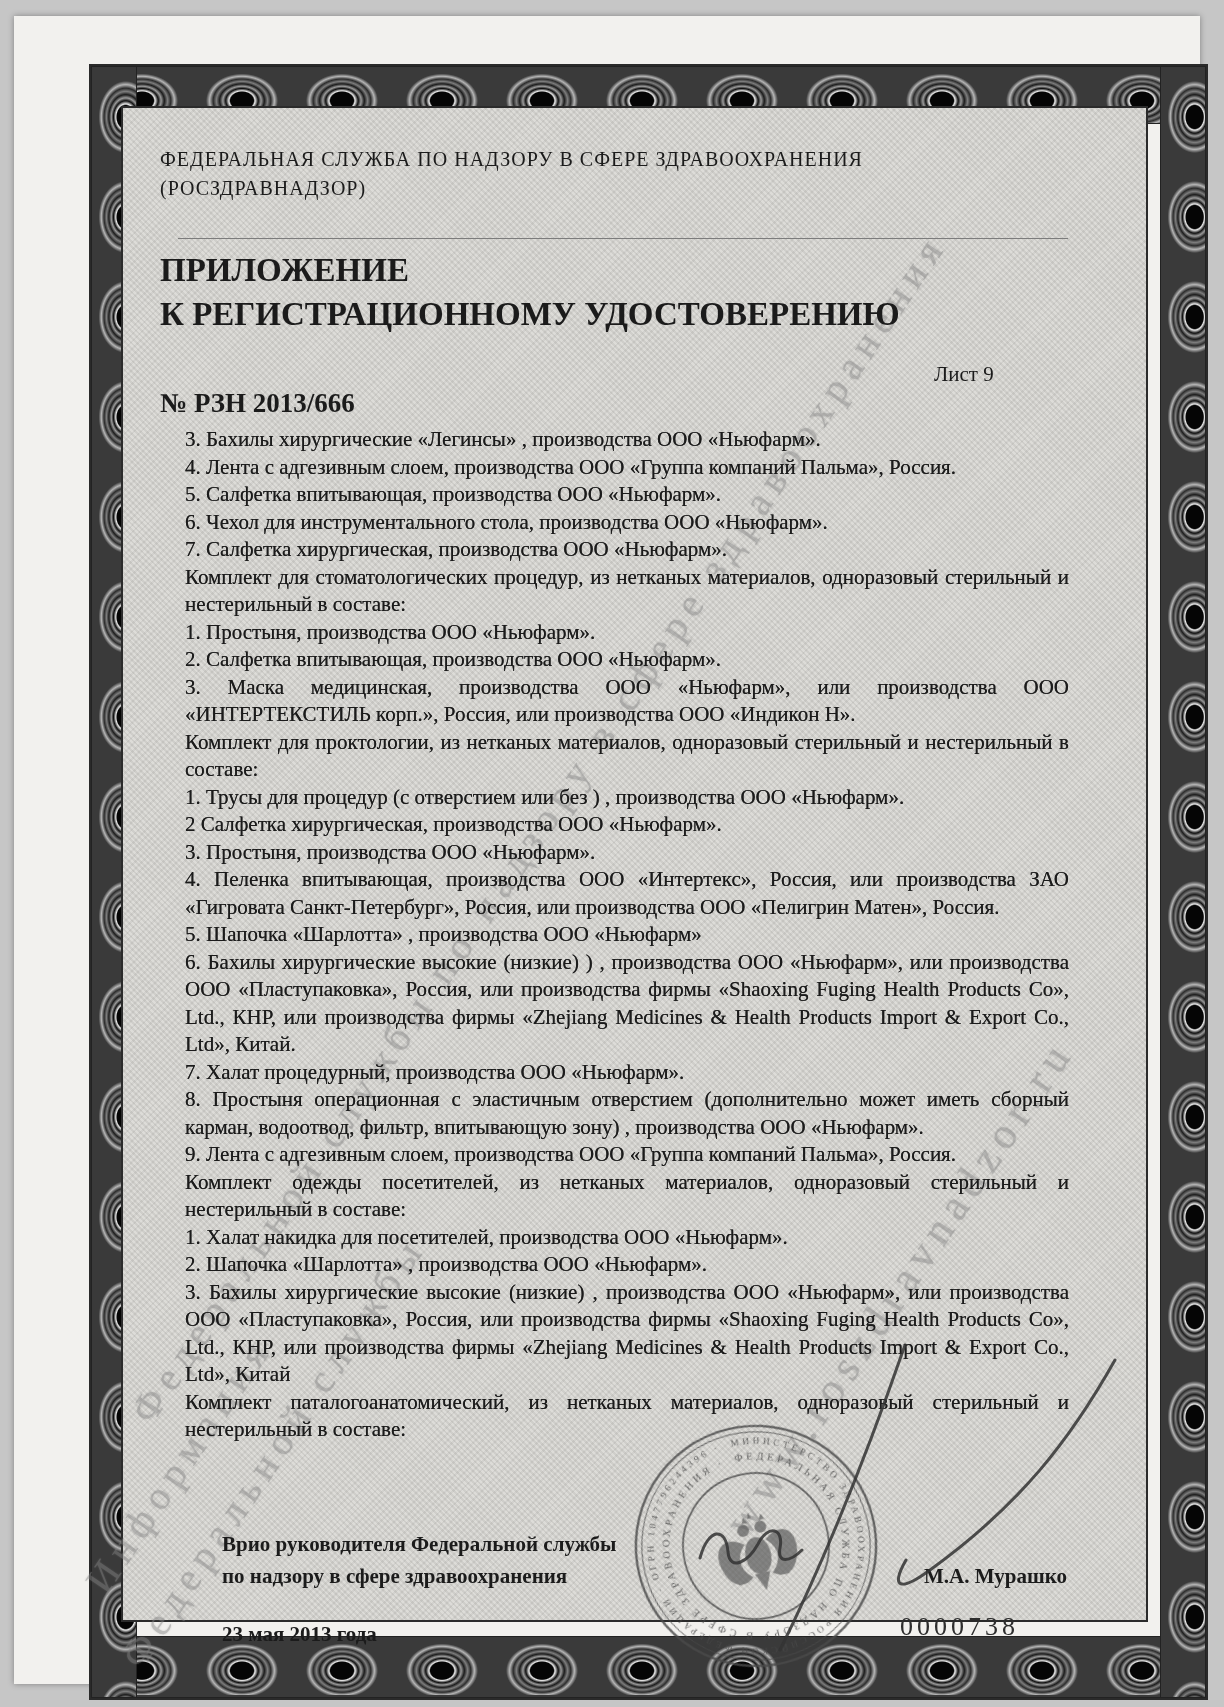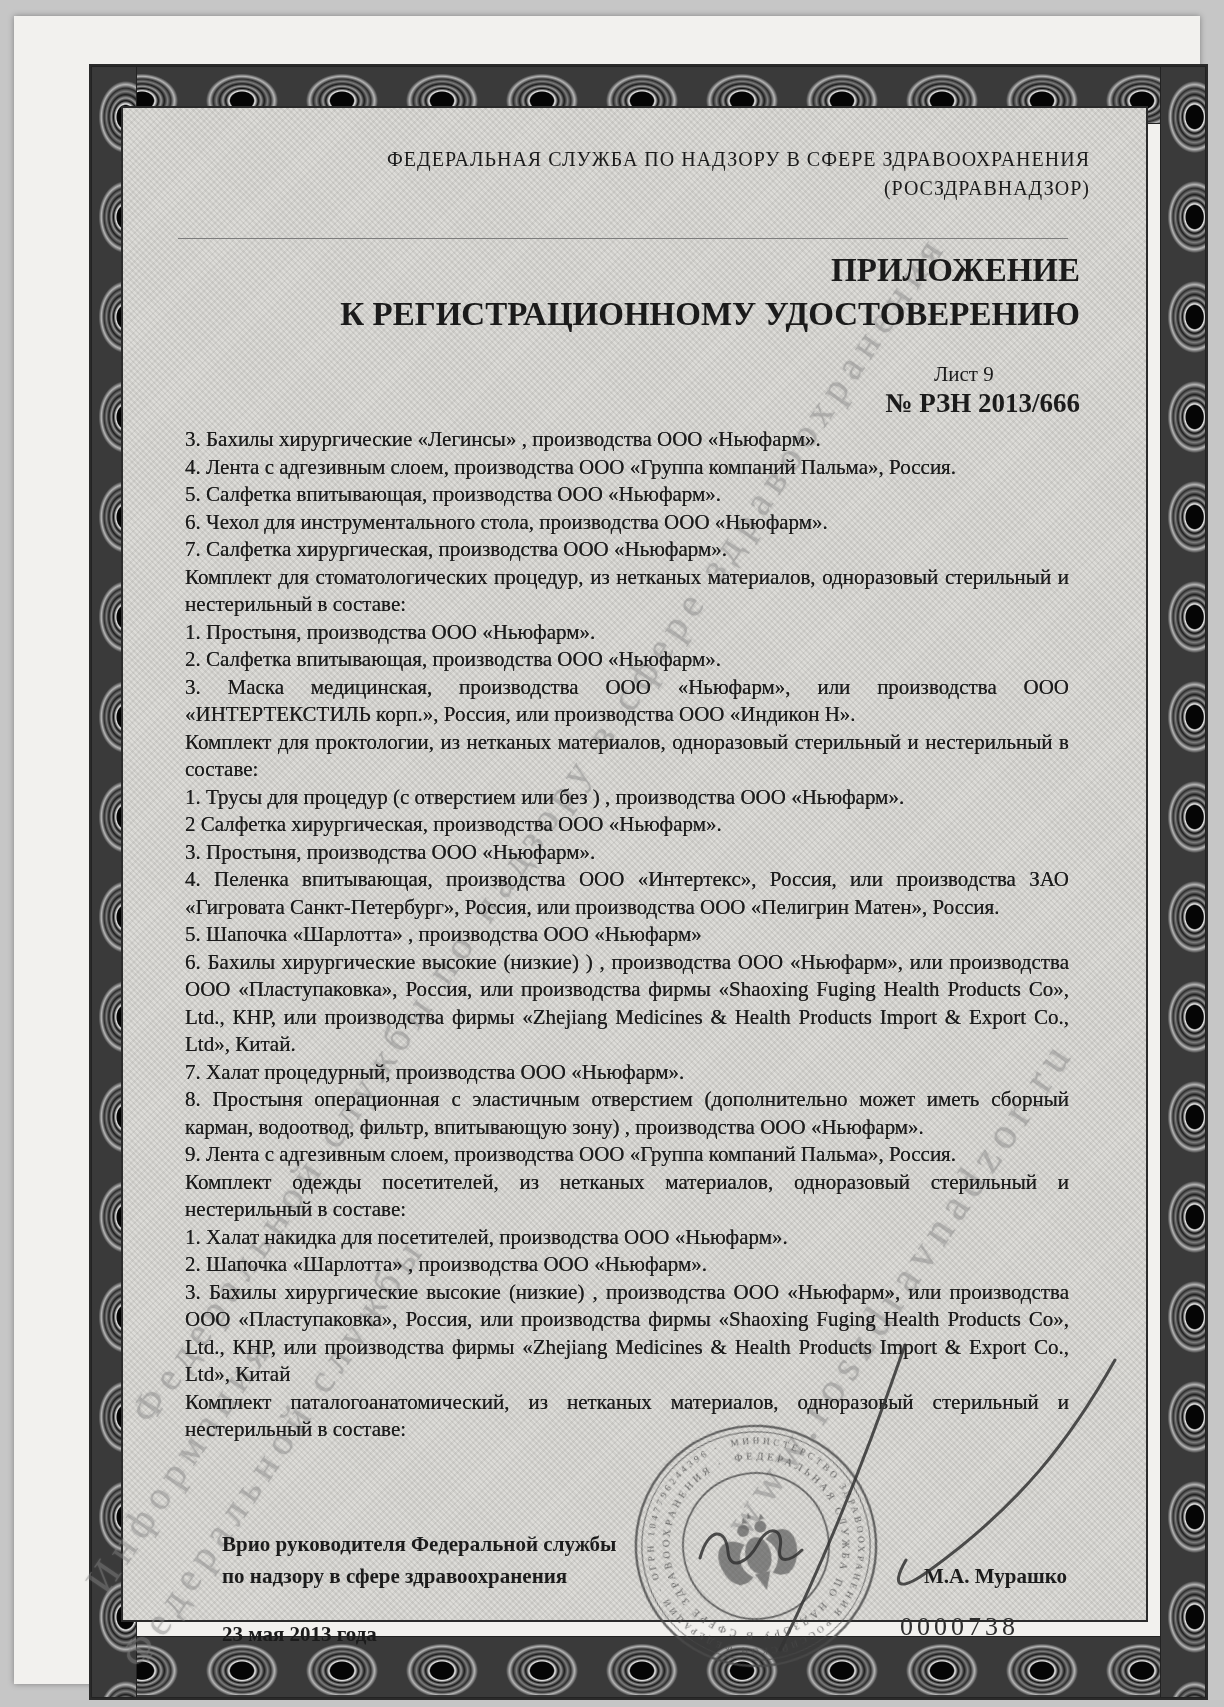--- a/index.html
+++ b/index.html
@@ -31,21 +31,21 @@
   
   .wm{position:absolute;color:#858585;opacity:.48;white-space:nowrap;
       transform-origin:0 50%;transform:rotate(-56deg);letter-spacing:8px;
       font-size:40px;text-shadow:0 0 2px rgba(130,130,130,.8);z-index:2;}
   .wm1{left:140px;top:1395px;}
   .wm2{left:735px;top:1505px;font-size:44px;}
   .wm3{left:95px;top:1565px;}
   .wm4{left:130px;top:1640px;}
   
   .txt{position:absolute;z-index:3;}
-  .center{text-align:right;}
+  .center{text-align:left;}
   .org1{left:160px;top:148px;width:930px;font-size:20px;letter-spacing:1px;}
   .org2{left:160px;top:177px;width:930px;font-size:20px;letter-spacing:1px;}
   .rule{position:absolute;left:178px;top:238px;width:890px;height:1px;background:#7c7c7c;z-index:3;}
   .t1{left:160px;top:252px;width:920px;font-size:33px;font-weight:bold;}
   .t2{left:160px;top:296px;width:920px;font-size:33px;font-weight:bold;}
   .t3{left:160px;top:340px;width:920px;font-size:33px;font-weight:bold;}
   .sheet{left:934px;top:362px;width:120px;font-size:21px;font-weight:normal;}
   .reg{left:160px;top:388px;width:920px;font-size:27px;font-weight:bold;}
   .bodytext{left:185px;top:426px;width:884px;font-size:21px;line-height:27.5px;
             text-align:justify;text-shadow:0 0 .5px rgba(20,20,20,.8);}

